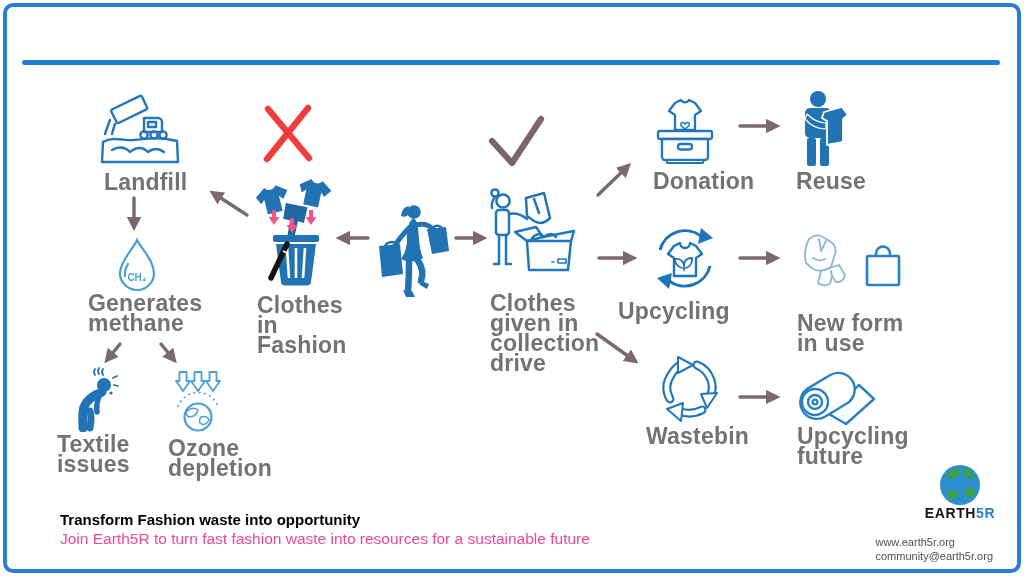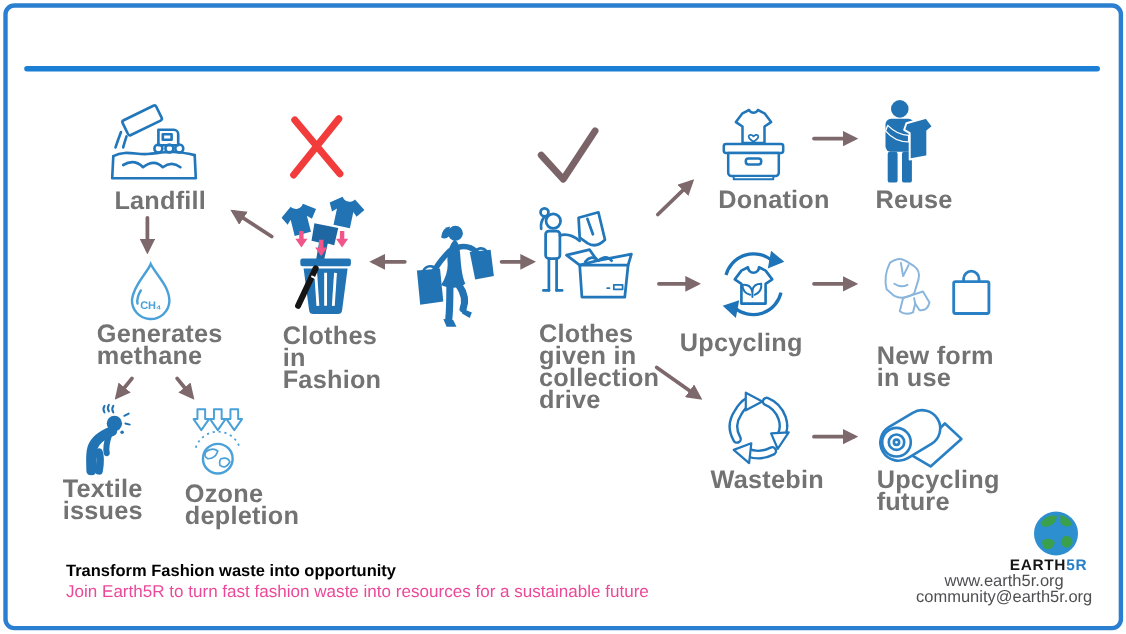--- a/index.html
+++ b/index.html
@@ -7,24 +7,24 @@
           font-family:"Liberation Sans", sans-serif;}
   .frame{position:absolute;inset:3px;border:4px solid #2b7fd0;border-radius:10px;pointer-events:none;}
   .title{position:absolute;top:24px;left:10px;right:10px;text-align:center;font-size:28px;
          font-weight:800;color:#0d0d0d;letter-spacing:-0.4px;}
   .title-underline{position:absolute;left:22px;right:24px;top:60px;height:5px;background:#1b7fd6;border-radius:3px;}
   .overlay{position:absolute;left:0;top:0;pointer-events:none;}
   .icon{position:absolute;}
   .node-label{position:absolute;color:#737373;font-weight:700;font-size:23px;line-height:20px;letter-spacing:0.2px;}
   .footer-head{position:absolute;left:60px;top:511px;color:#000000;font-weight:700;font-size:15px;}
   .footer-sub{position:absolute;left:60px;top:530px;color:#ec4899;font-size:15.5px;}
-  .brand-mark{position:absolute;left:918px;top:505px;width:84px;font-weight:700;
+  .brand-mark{position:absolute;left:918px;top:505px;width:84px;text-align:center;font-weight:700;
               font-size:14px;letter-spacing:0.6px;color:#161616;}
   .brand-5r{color:#2980c9;}
-  .brand-urls{position:absolute;right:31px;top:522px;text-align:center;font-size:15px;color:#4f4f52;line-height:13.5px;}
+  .brand-urls{position:absolute;right:31px;top:536px;text-align:left;font-size:11px;color:#4f4f52;line-height:13.5px;}
   svg{display:block;}
   text{font-family:"Liberation Sans", sans-serif;font-weight:700;}
 </style>
 </head>
 <body>
 
 <div class="canvas">
   <div class="frame"></div>
   <div class="title-underline"></div>
 

